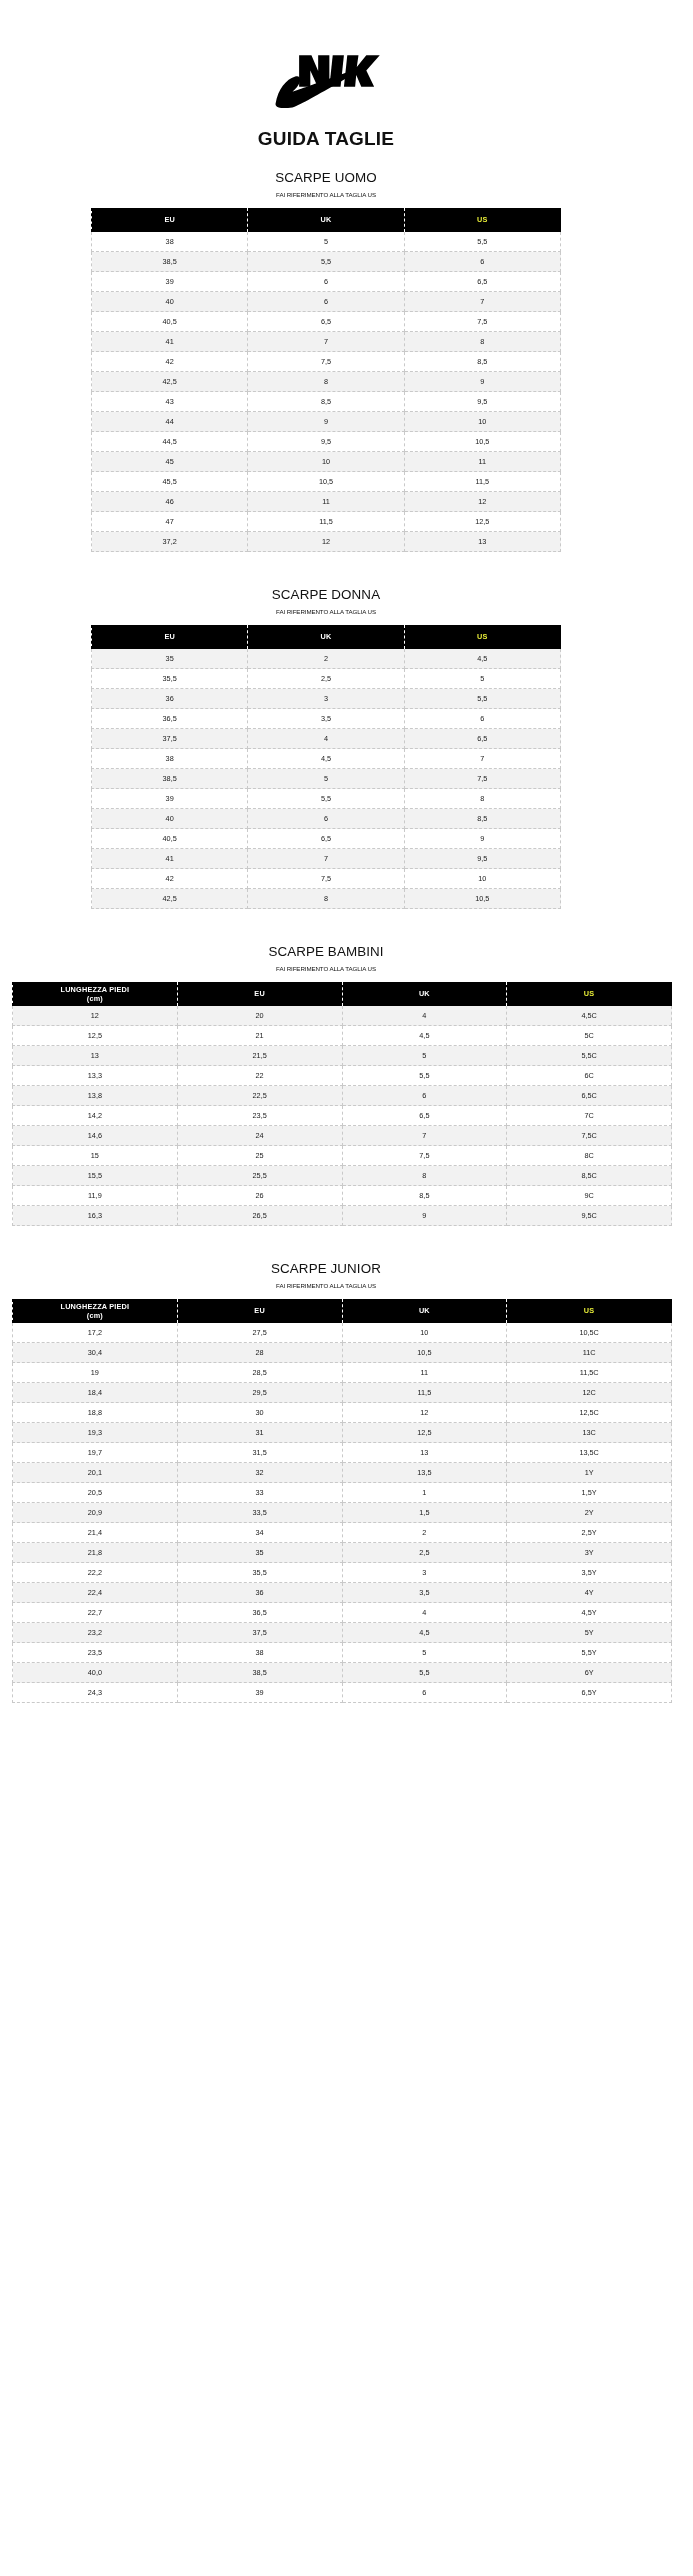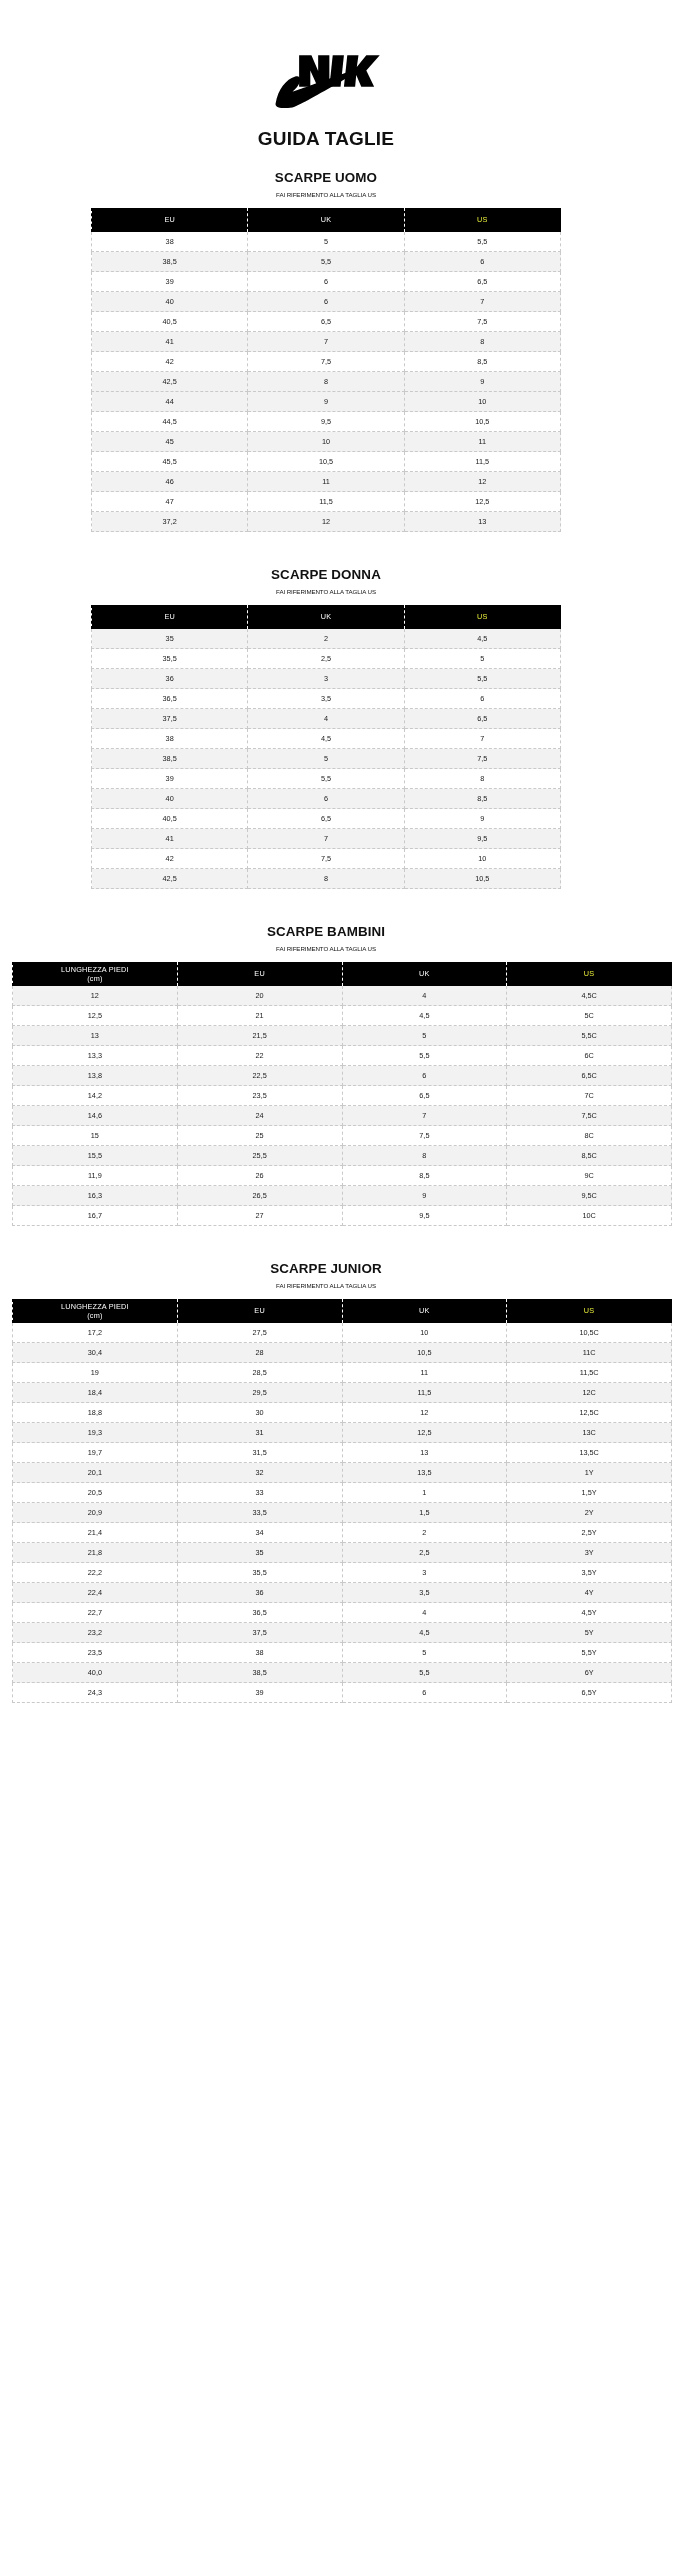--- a/index.html
+++ b/index.html
@@ -36,21 +36,21 @@
     margin-top: 14.5px;
     margin-bottom: 0;
     color: #111111;
   }
   .section {
     margin-top: 0;
   }
   .section-title {
     text-align: center;
     font-size: 13.4px;
-    font-weight: 700;
+    font-weight: 400;
     letter-spacing: 0.1px;
     color: #111111;
   }
   .section-sub {
     text-align: center;
     font-size: 6.2px;
     font-weight: 400;
     letter-spacing: -0.1px;
     color: #111111;
     margin-top: 5.6px;
@@ -69,21 +69,21 @@
 
   table.size-table {
     width: 100%;
     border-collapse: collapse;
     table-layout: fixed;
   }
   table.size-table thead th {
     background: #000000;
     color: #ffffff;
     font-size: 7.3px;
-    font-weight: 400;
+    font-weight: 700;
     letter-spacing: 0.2px;
     height: 24px;
     text-align: center;
     vertical-align: middle;
     border-right: 0.6px dashed #ffffff;
     border-left: 0.6px dashed #000000;
     line-height: 1.25;
     padding: 2.2px 1.1px;
   }
   table.size-table thead th:last-child { border-right: 0.6px dashed #000000; }
@@ -176,20 +176,25 @@
             </tr>
             <tr class="odd">
               <td>42</td>
               <td>7,5</td>
               <td>8,5</td>
             </tr>
             <tr class="even">
               <td>42,5</td>
               <td>8</td>
               <td>9</td>
+            </tr>
+            <tr class="odd">
+              <td>43</td>
+              <td>8,5</td>
+              <td>9,5</td>
             </tr>
             <tr class="even">
               <td>44</td>
               <td>9</td>
               <td>10</td>
             </tr>
             <tr class="odd">
               <td>44,5</td>
               <td>9,5</td>
               <td>10,5</td>
@@ -386,26 +391,20 @@
               <td>26</td>
               <td>8,5</td>
               <td>9C</td>
             </tr>
             <tr class="even">
               <td>16,3</td>
               <td>26,5</td>
               <td>9</td>
               <td>9,5C</td>
             </tr>
-            <tr class="odd">
-              <td>16,7</td>
-              <td>27</td>
-              <td>9,5</td>
-              <td>10C</td>
-            </tr>
           </tbody>
       </table>
     </div>
   </div>
 
   <div class="section sec-junior">
     <div class="section-title">SCARPE JUNIOR</div>
     <div class="section-sub">FAI RIFERIMENTO ALLA TAGLIA US</div>
     <div class="tbl-wrap-wide">
       <table class="size-table">

